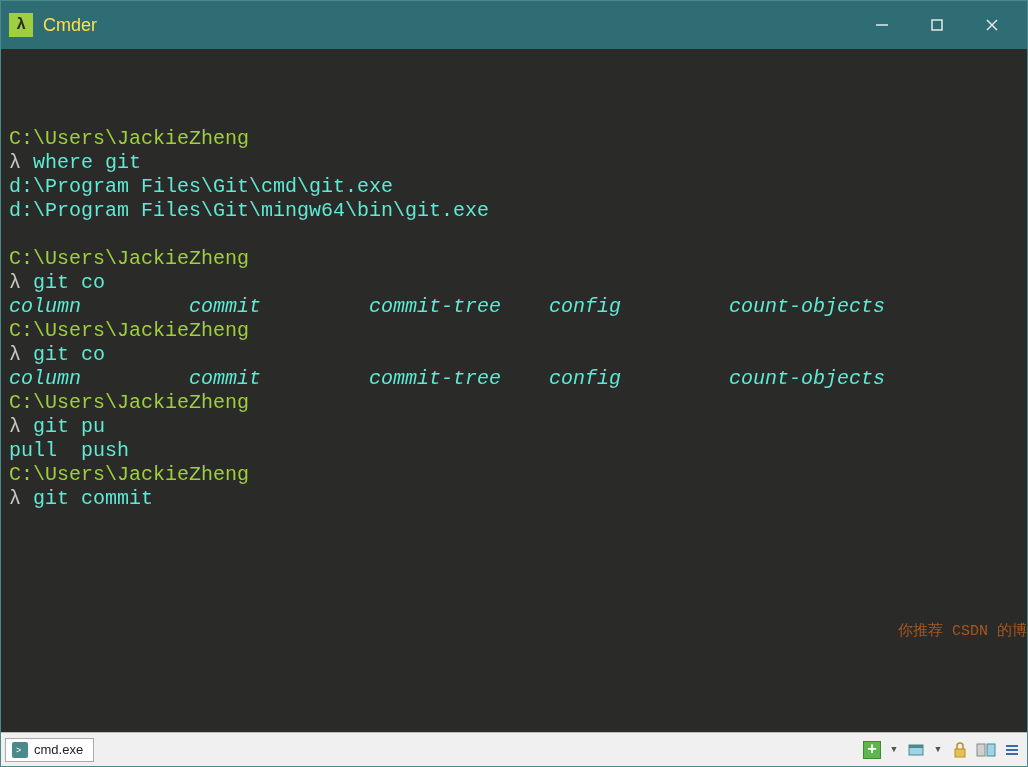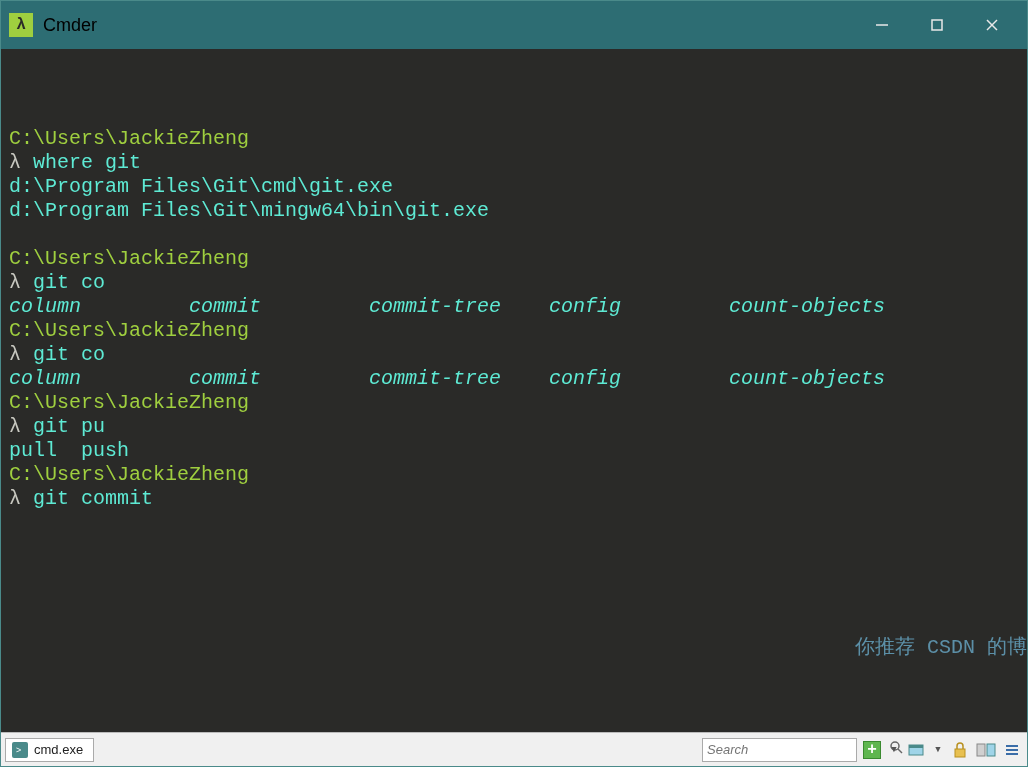--- a/index.html
+++ b/index.html
@@ -29,21 +29,21 @@
       height: 24px;
       background: #9fcf3f;
       display: flex;
       align-items: center;
       justify-content: center;
       color: #2a2a28;
       font-weight: bold;
       font-size: 16px;
     }
     .title-text {
-      color: #000000;
+      color: #fde047;
       font-family: "Segoe UI", sans-serif;
       font-size: 18px;
     }
     .window-controls {
       display: flex;
       gap: 0;
     }
     .win-btn {
       width: 55px;
       height: 48px;
@@ -140,23 +140,23 @@
       width: 18px; height: 18px;
       background: #5fb64f;
       border: 1px solid #3a8a2f;
       display: flex; align-items: center; justify-content: center;
       color: #fff; font-weight: bold;
     }
     .dd-arrow { font-size: 9px; color: #555; }
     .wm-text {
       position: absolute;
       right: 0;
-      bottom: 72px;
-      color: #7dd3fc;
-      font-size: 20px;
+      bottom: 88px;
+      color: #f97316;
+      font-size: 15px;
       opacity: 0.6;
       pointer-events: none;
     }
     .completion-row {
       display: flex;
     }
     .comp-col { width: 180px; display: inline-block; font-style: italic; }
   </style>
 </head>
 <body>
@@ -196,29 +196,20 @@
       <span class="tab-icon">
         <svg width="12" height="12" viewBox="0 0 12 12">
             <rect width="12" height="12" fill="#4a8a8a"></rect>
             <text x="2" y="9" font-size="9" fill="#fff">&gt;</text>
           </svg>
       </span>
       <span>cmd.exe</span>
     </div>
   </div>
   <div class="status-right">
-    <div class="search-box">
-      <input class="search-input" placeholder="Search" style="">
-      <span>
-        <svg width="14" height="14" viewBox="0 0 14 14">
-            <circle cx="6" cy="6" r="4" fill="none" stroke="#666" stroke-width="1.5"></circle>
-            <line x1="9" y1="9" x2="13" y2="13" stroke="#666" stroke-width="1.5"></line>
-          </svg>
-      </span>
-    </div>
     <div class="sb-btn">
       <div class="plus-icon">+</div>
     </div>
     <div class="sb-btn dropdown">
         <span class="dd-arrow">▼</span>
       </div>
     <div class="sb-btn">
       <svg width="16" height="16" viewBox="0 0 16 16">
           <rect x="1" y="3" width="14" height="10" fill="#9fd4e8" stroke="#4a8a8a"></rect>
           <rect x="1" y="3" width="14" height="3" fill="#4a8a8a"></rect>

